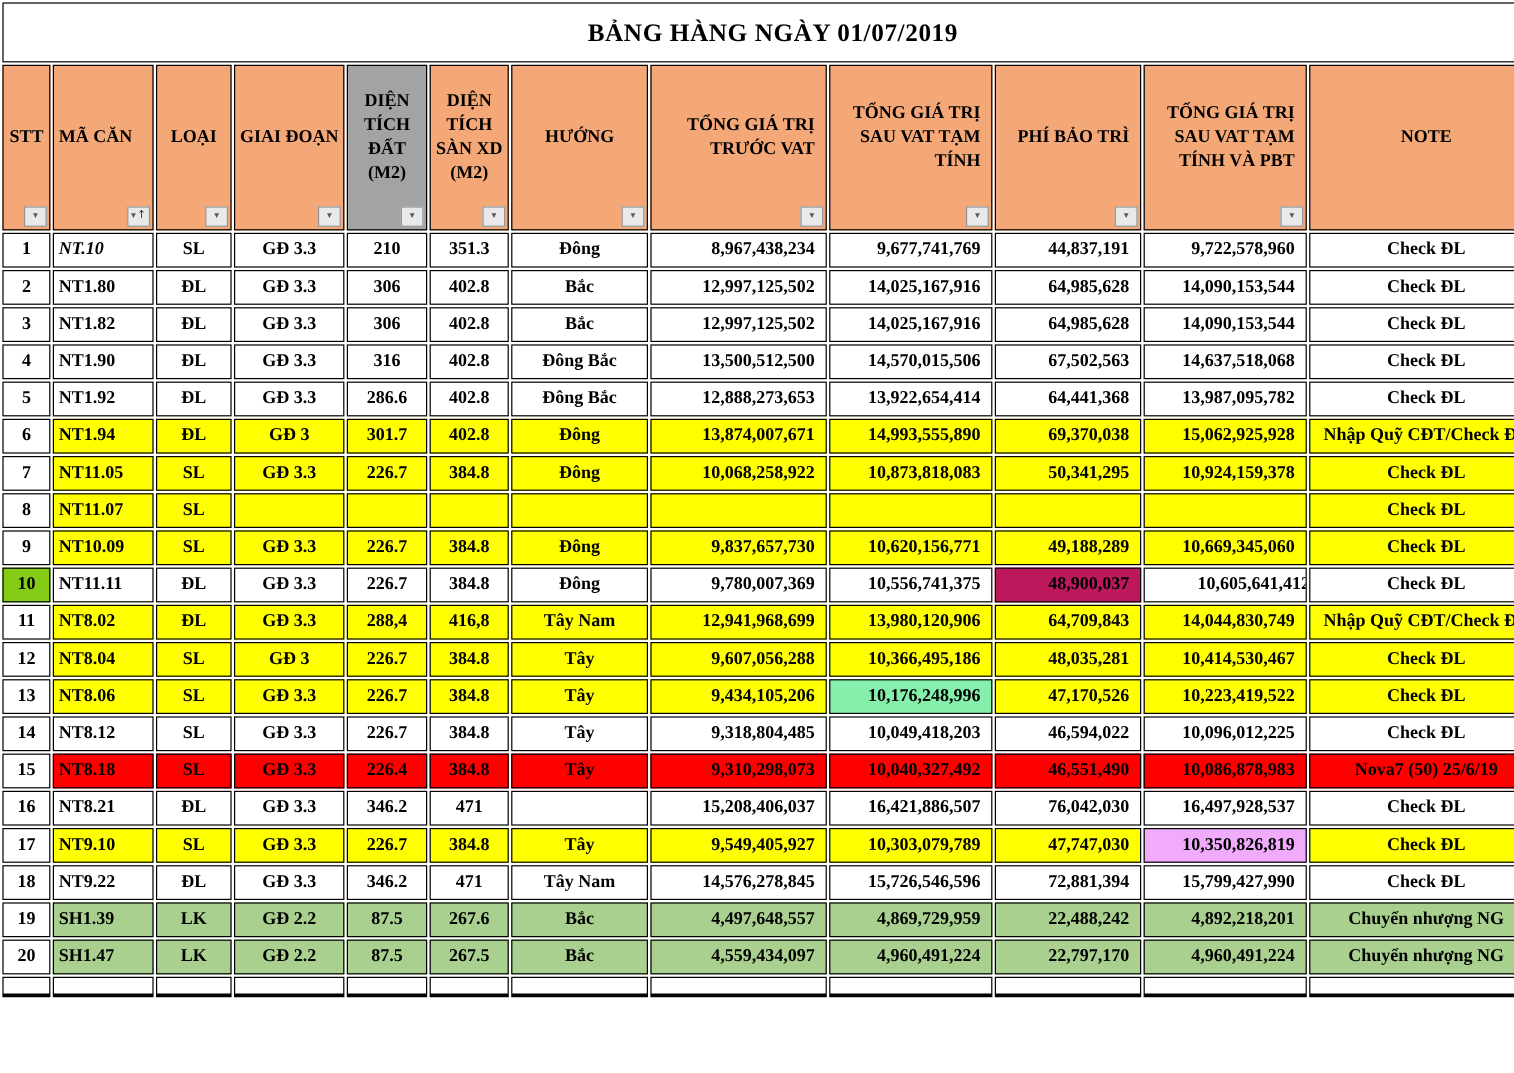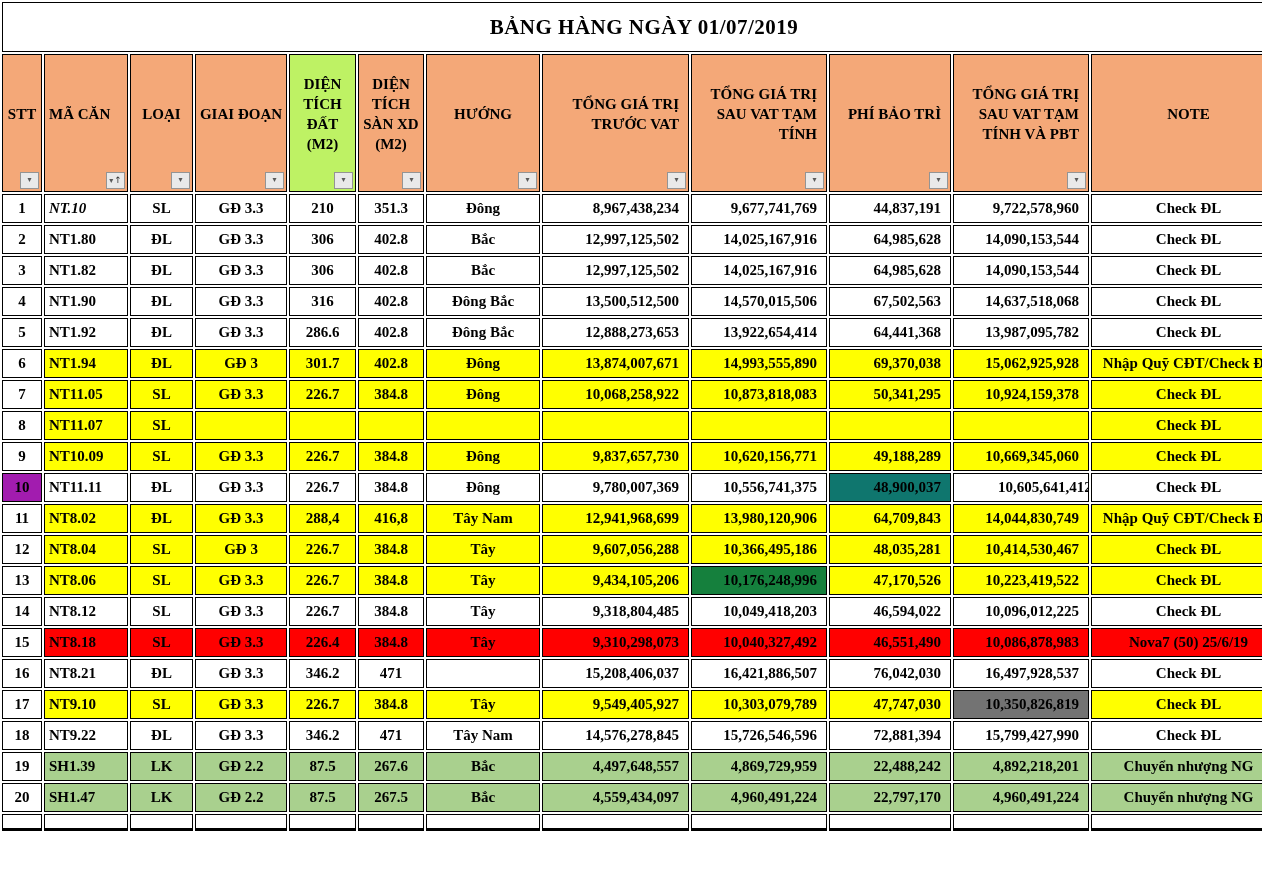--- a/index.html
+++ b/index.html
@@ -102,21 +102,21 @@
     </colgroup>
     <thead>
       <tr>
         <th class="title-cell" colspan="12">BẢNG HÀNG NGÀY 01/07/2019</th>
       </tr>
       <tr id="header-row">
           <th class="hcell c-stt" style="background: rgb(244, 168, 120);"><span>STT</span><span class="filter-btn">▾</span></th>
           <th class="hcell c-ma_can" style="background: rgb(244, 168, 120);"><span>MÃ CĂN</span><span class="filter-btn">▾<span class="up-arrow">↑</span></span></th>
           <th class="hcell c-loai" style="background: rgb(244, 168, 120);"><span>LOẠI</span><span class="filter-btn">▾</span></th>
           <th class="hcell c-giai_doan" style="background: rgb(244, 168, 120);"><span>GIAI ĐOẠN</span><span class="filter-btn">▾</span></th>
-          <th class="hcell c-dt_dat" style="background: #bef264; margin-top: 10px;"><span>DIỆN TÍCH ĐẤT (M2)</span><span class="filter-btn">▾</span></th>
+          <th class="hcell c-dt_dat" style="background: #a3a3a3; margin-top: 10px;"><span>DIỆN TÍCH ĐẤT (M2)</span><span class="filter-btn">▾</span></th>
           <th class="hcell c-dt_san" style="background: rgb(244, 168, 120);"><span>DIỆN TÍCH SÀN XD (M2)</span><span class="filter-btn">▾</span></th>
           <th class="hcell c-huong" style="background: rgb(244, 168, 120);"><span>HƯỚNG</span><span class="filter-btn">▾</span></th>
           <th class="hcell c-truoc_vat" style="background: rgb(244, 168, 120);"><span>TỔNG GIÁ TRỊ TRƯỚC VAT</span><span class="filter-btn">▾</span></th>
           <th class="hcell c-sau_vat" style="background: rgb(244, 168, 120);"><span>TỔNG GIÁ TRỊ SAU VAT TẠM TÍNH</span><span class="filter-btn">▾</span></th>
           <th class="hcell c-pbt" style="background: rgb(244, 168, 120);"><span>PHÍ BẢO TRÌ</span><span class="filter-btn">▾</span></th>
           <th class="hcell c-sau_vat_pbt" style="background: rgb(244, 168, 120);"><span>TỔNG GIÁ TRỊ SAU VAT TẠM TÍNH VÀ PBT</span><span class="filter-btn">▾</span></th>
           <th class="hcell c-note" style="background: rgb(244, 168, 120);"><span>NOTE</span></th>
         </tr>
     </thead>
     <tbody id="table-body">
@@ -240,30 +240,30 @@
           <td class="dcell c-dt_dat" style="background: rgb(255, 255, 0);">226.7</td>
           <td class="dcell c-dt_san" style="background: rgb(255, 255, 0);">384.8</td>
           <td class="dcell c-huong" style="background: rgb(255, 255, 0);">Đông</td>
           <td class="dcell c-truoc_vat" style="background: rgb(255, 255, 0);">9,837,657,730</td>
           <td class="dcell c-sau_vat" style="background: rgb(255, 255, 0);">10,620,156,771</td>
           <td class="dcell c-pbt" style="background: rgb(255, 255, 0);">49,188,289</td>
           <td class="dcell c-sau_vat_pbt" style="background: rgb(255, 255, 0);">10,669,345,060</td>
           <td class="dcell c-note" style="background: rgb(255, 255, 0);">Check ĐL</td>
         </tr>
         <tr>
-          <td class="dcell c-stt" style="background: #a21caf;">10</td>
+          <td class="dcell c-stt" style="background: #84cc16;">10</td>
           <td class="dcell c-ma_can" style="background: rgb(255, 255, 255);">NT11.11</td>
           <td class="dcell c-loai" style="background: rgb(255, 255, 255);">ĐL</td>
           <td class="dcell c-giai_doan" style="background: rgb(255, 255, 255);">GĐ 3.3</td>
           <td class="dcell c-dt_dat" style="background: rgb(255, 255, 255);">226.7</td>
           <td class="dcell c-dt_san" style="background: rgb(255, 255, 255);">384.8</td>
           <td class="dcell c-huong" style="background: rgb(255, 255, 255);">Đông</td>
           <td class="dcell c-truoc_vat" style="background: rgb(255, 255, 255);">9,780,007,369</td>
           <td class="dcell c-sau_vat" style="background: rgb(255, 255, 255);">10,556,741,375</td>
-          <td class="dcell c-pbt" style="background: #0f766e;">48,900,037</td>
+          <td class="dcell c-pbt" style="background: #be185d;">48,900,037</td>
           <td class="dcell c-sau_vat_pbt" style="background: rgb(255, 255, 255); padding-left: 44px;">10,605,641,412</td>
           <td class="dcell c-note" style="background: rgb(255, 255, 255);">Check ĐL</td>
         </tr>
         <tr>
           <td class="dcell c-stt" style="background: rgb(255, 255, 255);">11</td>
           <td class="dcell c-ma_can" style="background: rgb(255, 255, 0);">NT8.02</td>
           <td class="dcell c-loai" style="background: rgb(255, 255, 0);">ĐL</td>
           <td class="dcell c-giai_doan" style="background: rgb(255, 255, 0);">GĐ 3.3</td>
           <td class="dcell c-dt_dat" style="background: rgb(255, 255, 0);">288,4</td>
           <td class="dcell c-dt_san" style="background: rgb(255, 255, 0);">416,8</td>
@@ -290,21 +290,21 @@
         </tr>
         <tr>
           <td class="dcell c-stt" style="background: rgb(255, 255, 255);">13</td>
           <td class="dcell c-ma_can" style="background: rgb(255, 255, 0); margin-top: 46px;">NT8.06</td>
           <td class="dcell c-loai" style="background: rgb(255, 255, 0);">SL</td>
           <td class="dcell c-giai_doan" style="background: rgb(255, 255, 0);">GĐ 3.3</td>
           <td class="dcell c-dt_dat" style="background: rgb(255, 255, 0);">226.7</td>
           <td class="dcell c-dt_san" style="background: rgb(255, 255, 0);">384.8</td>
           <td class="dcell c-huong" style="background: rgb(255, 255, 0);">Tây</td>
           <td class="dcell c-truoc_vat" style="background: rgb(255, 255, 0);">9,434,105,206</td>
-          <td class="dcell c-sau_vat" style="background: #15803d; text-align: right;">10,176,248,996</td>
+          <td class="dcell c-sau_vat" style="background: #86efac; text-align: right;">10,176,248,996</td>
           <td class="dcell c-pbt" style="background: rgb(255, 255, 0);">47,170,526</td>
           <td class="dcell c-sau_vat_pbt" style="background: rgb(255, 255, 0);">10,223,419,522</td>
           <td class="dcell c-note" style="background: rgb(255, 255, 0);">Check ĐL</td>
         </tr>
         <tr>
           <td class="dcell c-stt" style="background: rgb(255, 255, 255);">14</td>
           <td class="dcell c-ma_can" style="background: rgb(255, 255, 255);">NT8.12</td>
           <td class="dcell c-loai" style="background: rgb(255, 255, 255);">SL</td>
           <td class="dcell c-giai_doan" style="background: rgb(255, 255, 255);">GĐ 3.3</td>
           <td class="dcell c-dt_dat" style="background: rgb(255, 255, 255);">226.7</td>
@@ -348,21 +348,21 @@
           <td class="dcell c-stt" style="background: rgb(255, 255, 255);">17</td>
           <td class="dcell c-ma_can" style="background: rgb(255, 255, 0);">NT9.10</td>
           <td class="dcell c-loai" style="background: rgb(255, 255, 0);">SL</td>
           <td class="dcell c-giai_doan" style="background: rgb(255, 255, 0);">GĐ 3.3</td>
           <td class="dcell c-dt_dat" style="background: rgb(255, 255, 0);">226.7</td>
           <td class="dcell c-dt_san" style="background: rgb(255, 255, 0);">384.8</td>
           <td class="dcell c-huong" style="background: rgb(255, 255, 0);">Tây</td>
           <td class="dcell c-truoc_vat" style="background: rgb(255, 255, 0);">9,549,405,927</td>
           <td class="dcell c-sau_vat" style="background: rgb(255, 255, 0);">10,303,079,789</td>
           <td class="dcell c-pbt" style="background: rgb(255, 255, 0);">47,747,030</td>
-          <td class="dcell c-sau_vat_pbt" style="background: #737373;">10,350,826,819</td>
+          <td class="dcell c-sau_vat_pbt" style="background: #f0abfc;">10,350,826,819</td>
           <td class="dcell c-note" style="background: rgb(255, 255, 0);">Check ĐL</td>
         </tr>
         <tr>
           <td class="dcell c-stt" style="background: rgb(255, 255, 255);">18</td>
           <td class="dcell c-ma_can" style="background: rgb(255, 255, 255);">NT9.22</td>
           <td class="dcell c-loai" style="background: rgb(255, 255, 255);">ĐL</td>
           <td class="dcell c-giai_doan" style="background: rgb(255, 255, 255);">GĐ 3.3</td>
           <td class="dcell c-dt_dat" style="background: rgb(255, 255, 255);">346.2</td>
           <td class="dcell c-dt_san" style="background: rgb(255, 255, 255);">471</td>
           <td class="dcell c-huong" style="background: rgb(255, 255, 255);">Tây Nam</td>

